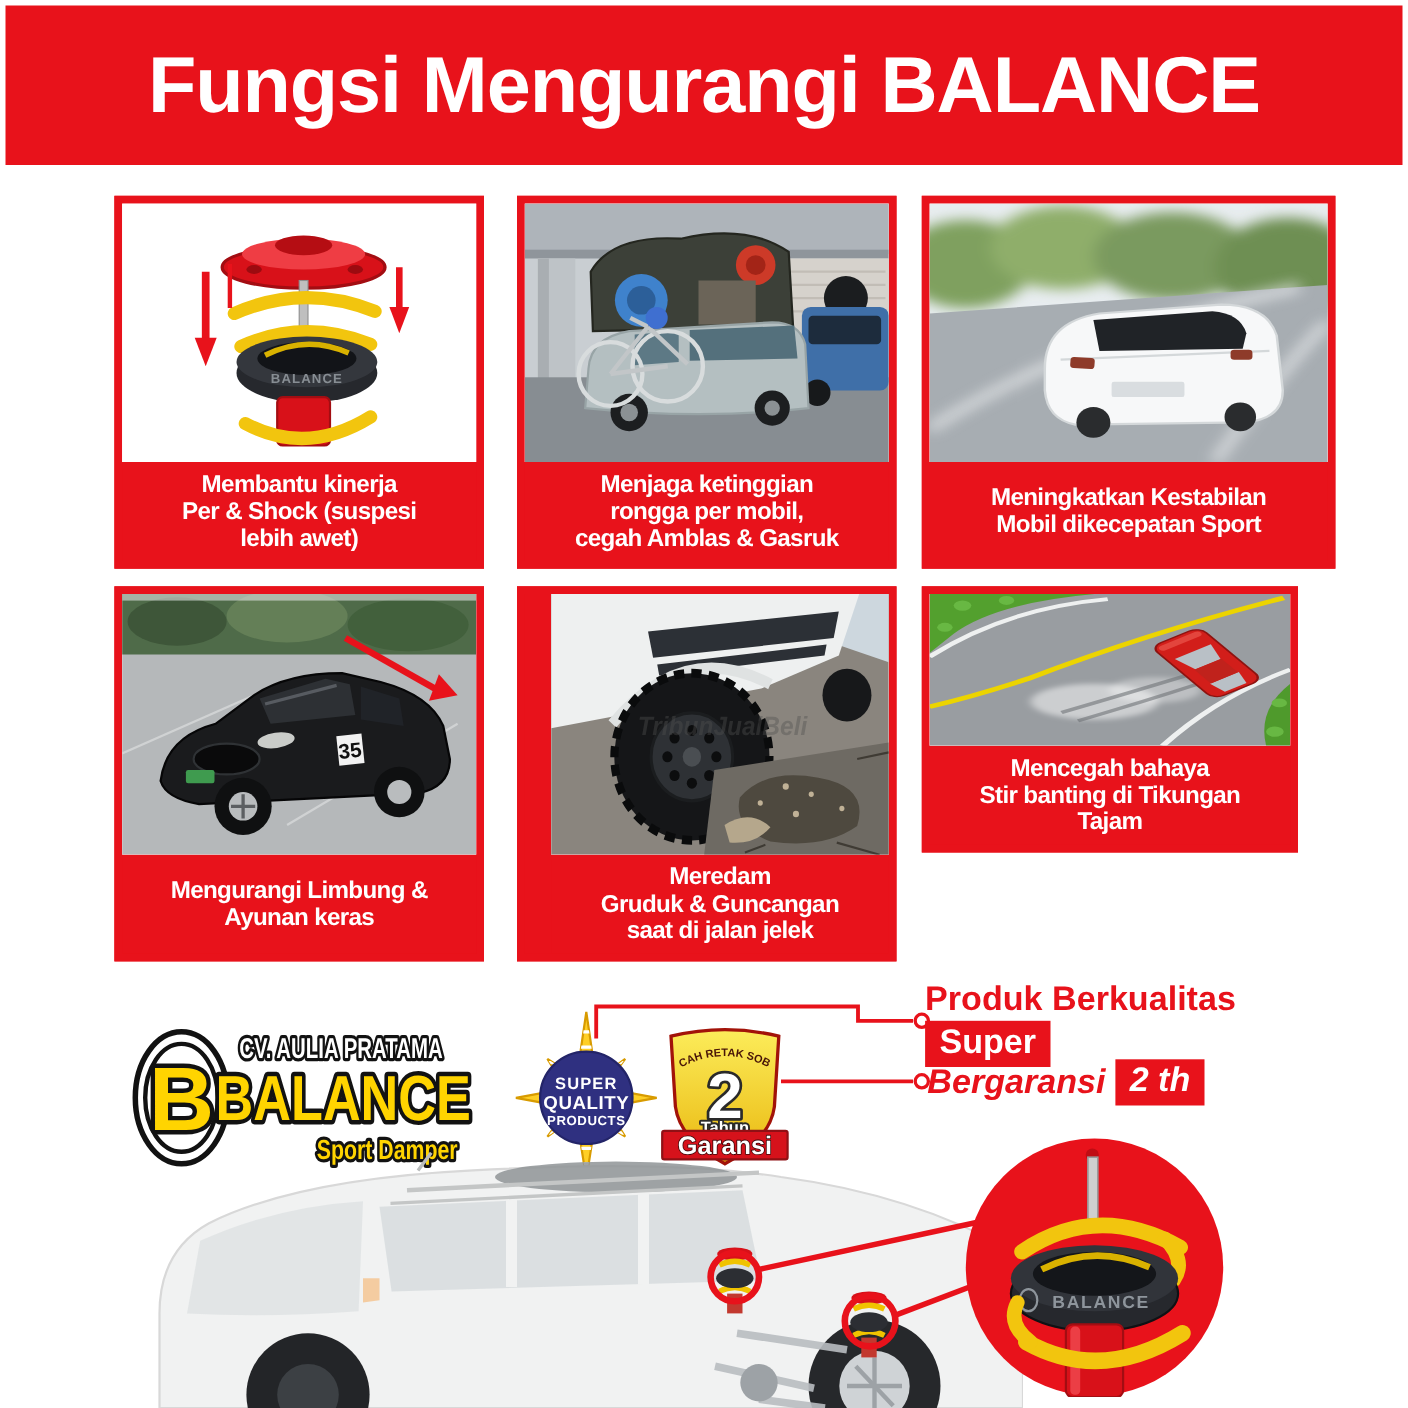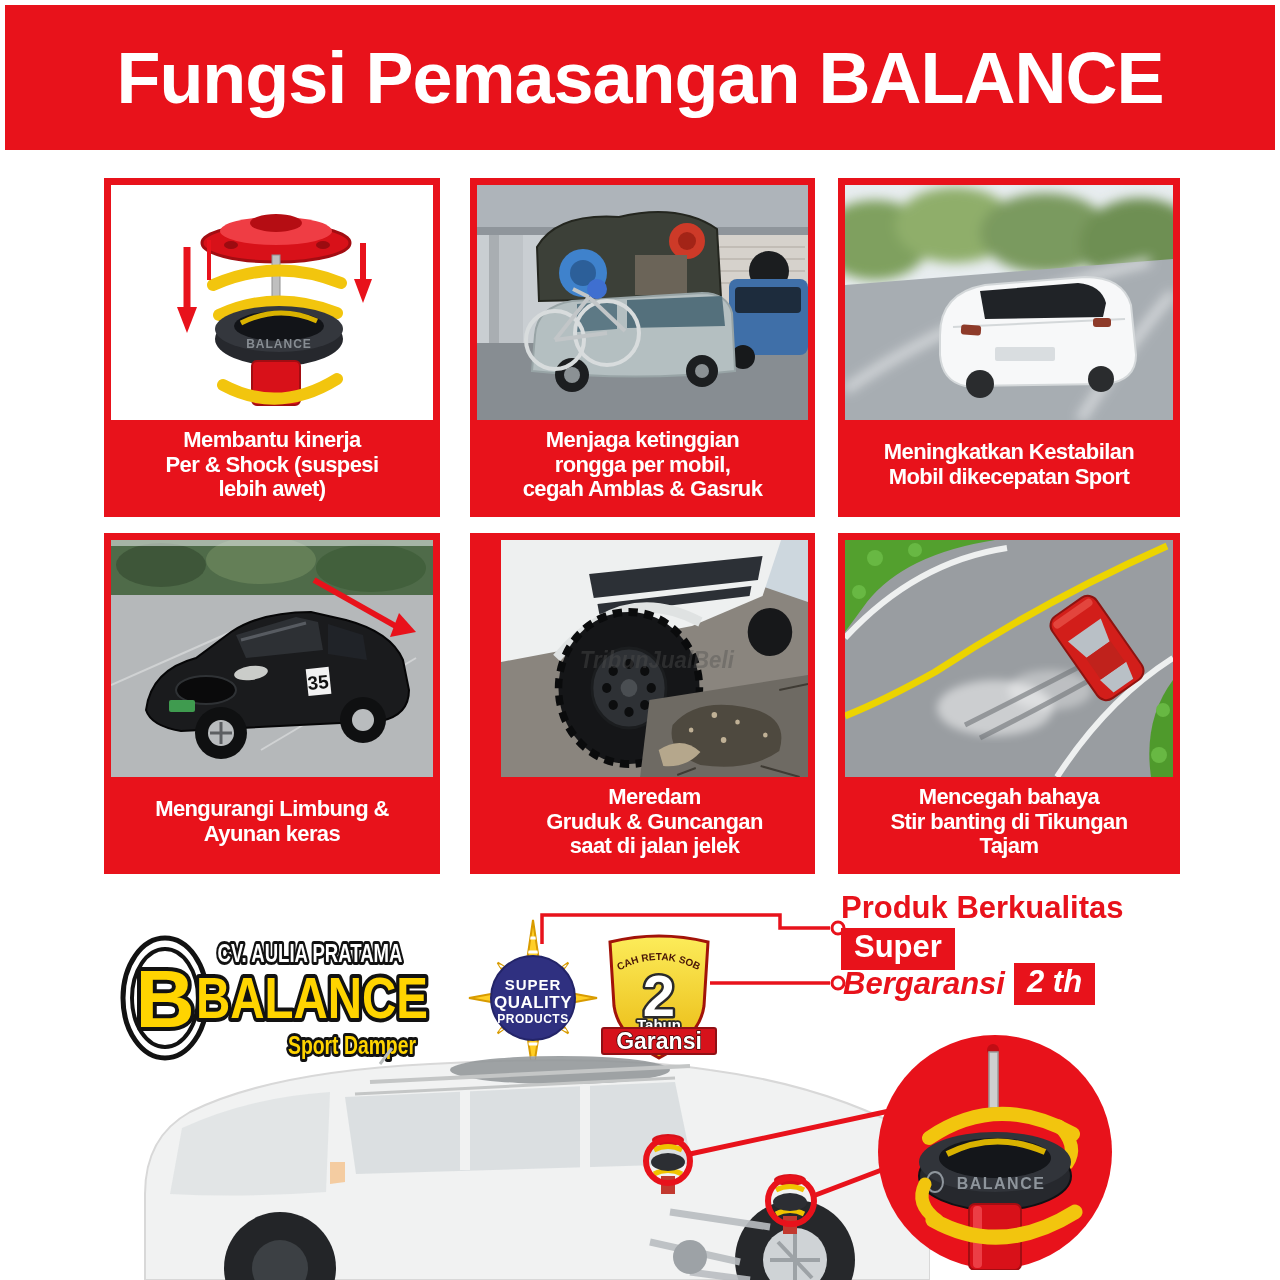--- a/index.html
+++ b/index.html
@@ -27,24 +27,24 @@
   }
   .photo{flex:1;background:#fff;overflow:hidden;position:relative;}
   .photo svg{display:block;width:100%;height:100%;}
   .caption{
     height:90px;background:var(--red);display:flex;flex-direction:column;
     justify-content:center;align-items:center;color:#fff;font-weight:bold;
     font-size:22px;line-height:1.12;text-align:center;letter-spacing:-0.6px;white-space:nowrap;
   }
   #p1{left:104px;top:178px;width:336px;height:339px;}
   #p2{left:470px;top:178px;width:345px;height:339px;}
-  #p3{left:838px;top:178px;width:342px;height:339px;}
+  #p3{left:838px;top:178px;width:376px;height:339px;}
   #p4{left:104px;top:533px;width:336px;height:341px;}
   #p5{left:470px;top:533px;width:345px;height:341px;padding-left:24px;}
-  #p6{left:838px;top:533px;width:342px;height:341px;}
+  #p6{left:838px;top:533px;width:342px;height:242px;}
 
   .abs{position:absolute;}
   #logo{left:118px;top:922px;width:312px;height:142px;}
   #quality{left:462px;top:912px;width:142px;height:162px;}
   #warranty{left:600px;top:928px;width:118px;height:132px;}
   #ghost-car{left:130px;top:1042px;width:800px;height:238px;z-index:1;}
   #overlay{left:0;top:0;width:1280px;height:1280px;pointer-events:none;z-index:2;}
   #product-circle{left:877px;top:1034px;width:236px;height:236px;z-index:3;}
 
   .hl{position:absolute;z-index:4;color:var(--red);font-weight:bold;font-size:31px;white-space:nowrap;}
@@ -54,21 +54,21 @@
   .box{
     background:var(--red);color:#fff;font-weight:bold;font-size:31px;
     padding:3px 13px 6px 13px;line-height:1.05;
   }
   svg text{font-family:"Liberation Sans", sans-serif;}
 </style>
 </head>
 <body>
 
 <div class="banner">
-  <h1>Fungsi Pemasangan BALANCE</h1>
+  <h1>Fungsi Mengurangi BALANCE</h1>
 </div>
 
 <div class="panel" id="p1">
   <div class="photo">
     <svg viewBox="0 0 322 235" preserveAspectRatio="none">
       <rect x="0" y="0" width="322" height="235" fill="#ffffff"></rect>
 
       <g>
         <ellipse cx="165" cy="58" rx="74" ry="19" fill="#d81119" stroke="#a30d12" stroke-width="3"></ellipse>
         <ellipse cx="165" cy="46" rx="56" ry="14" fill="#ef3d44"></ellipse>

